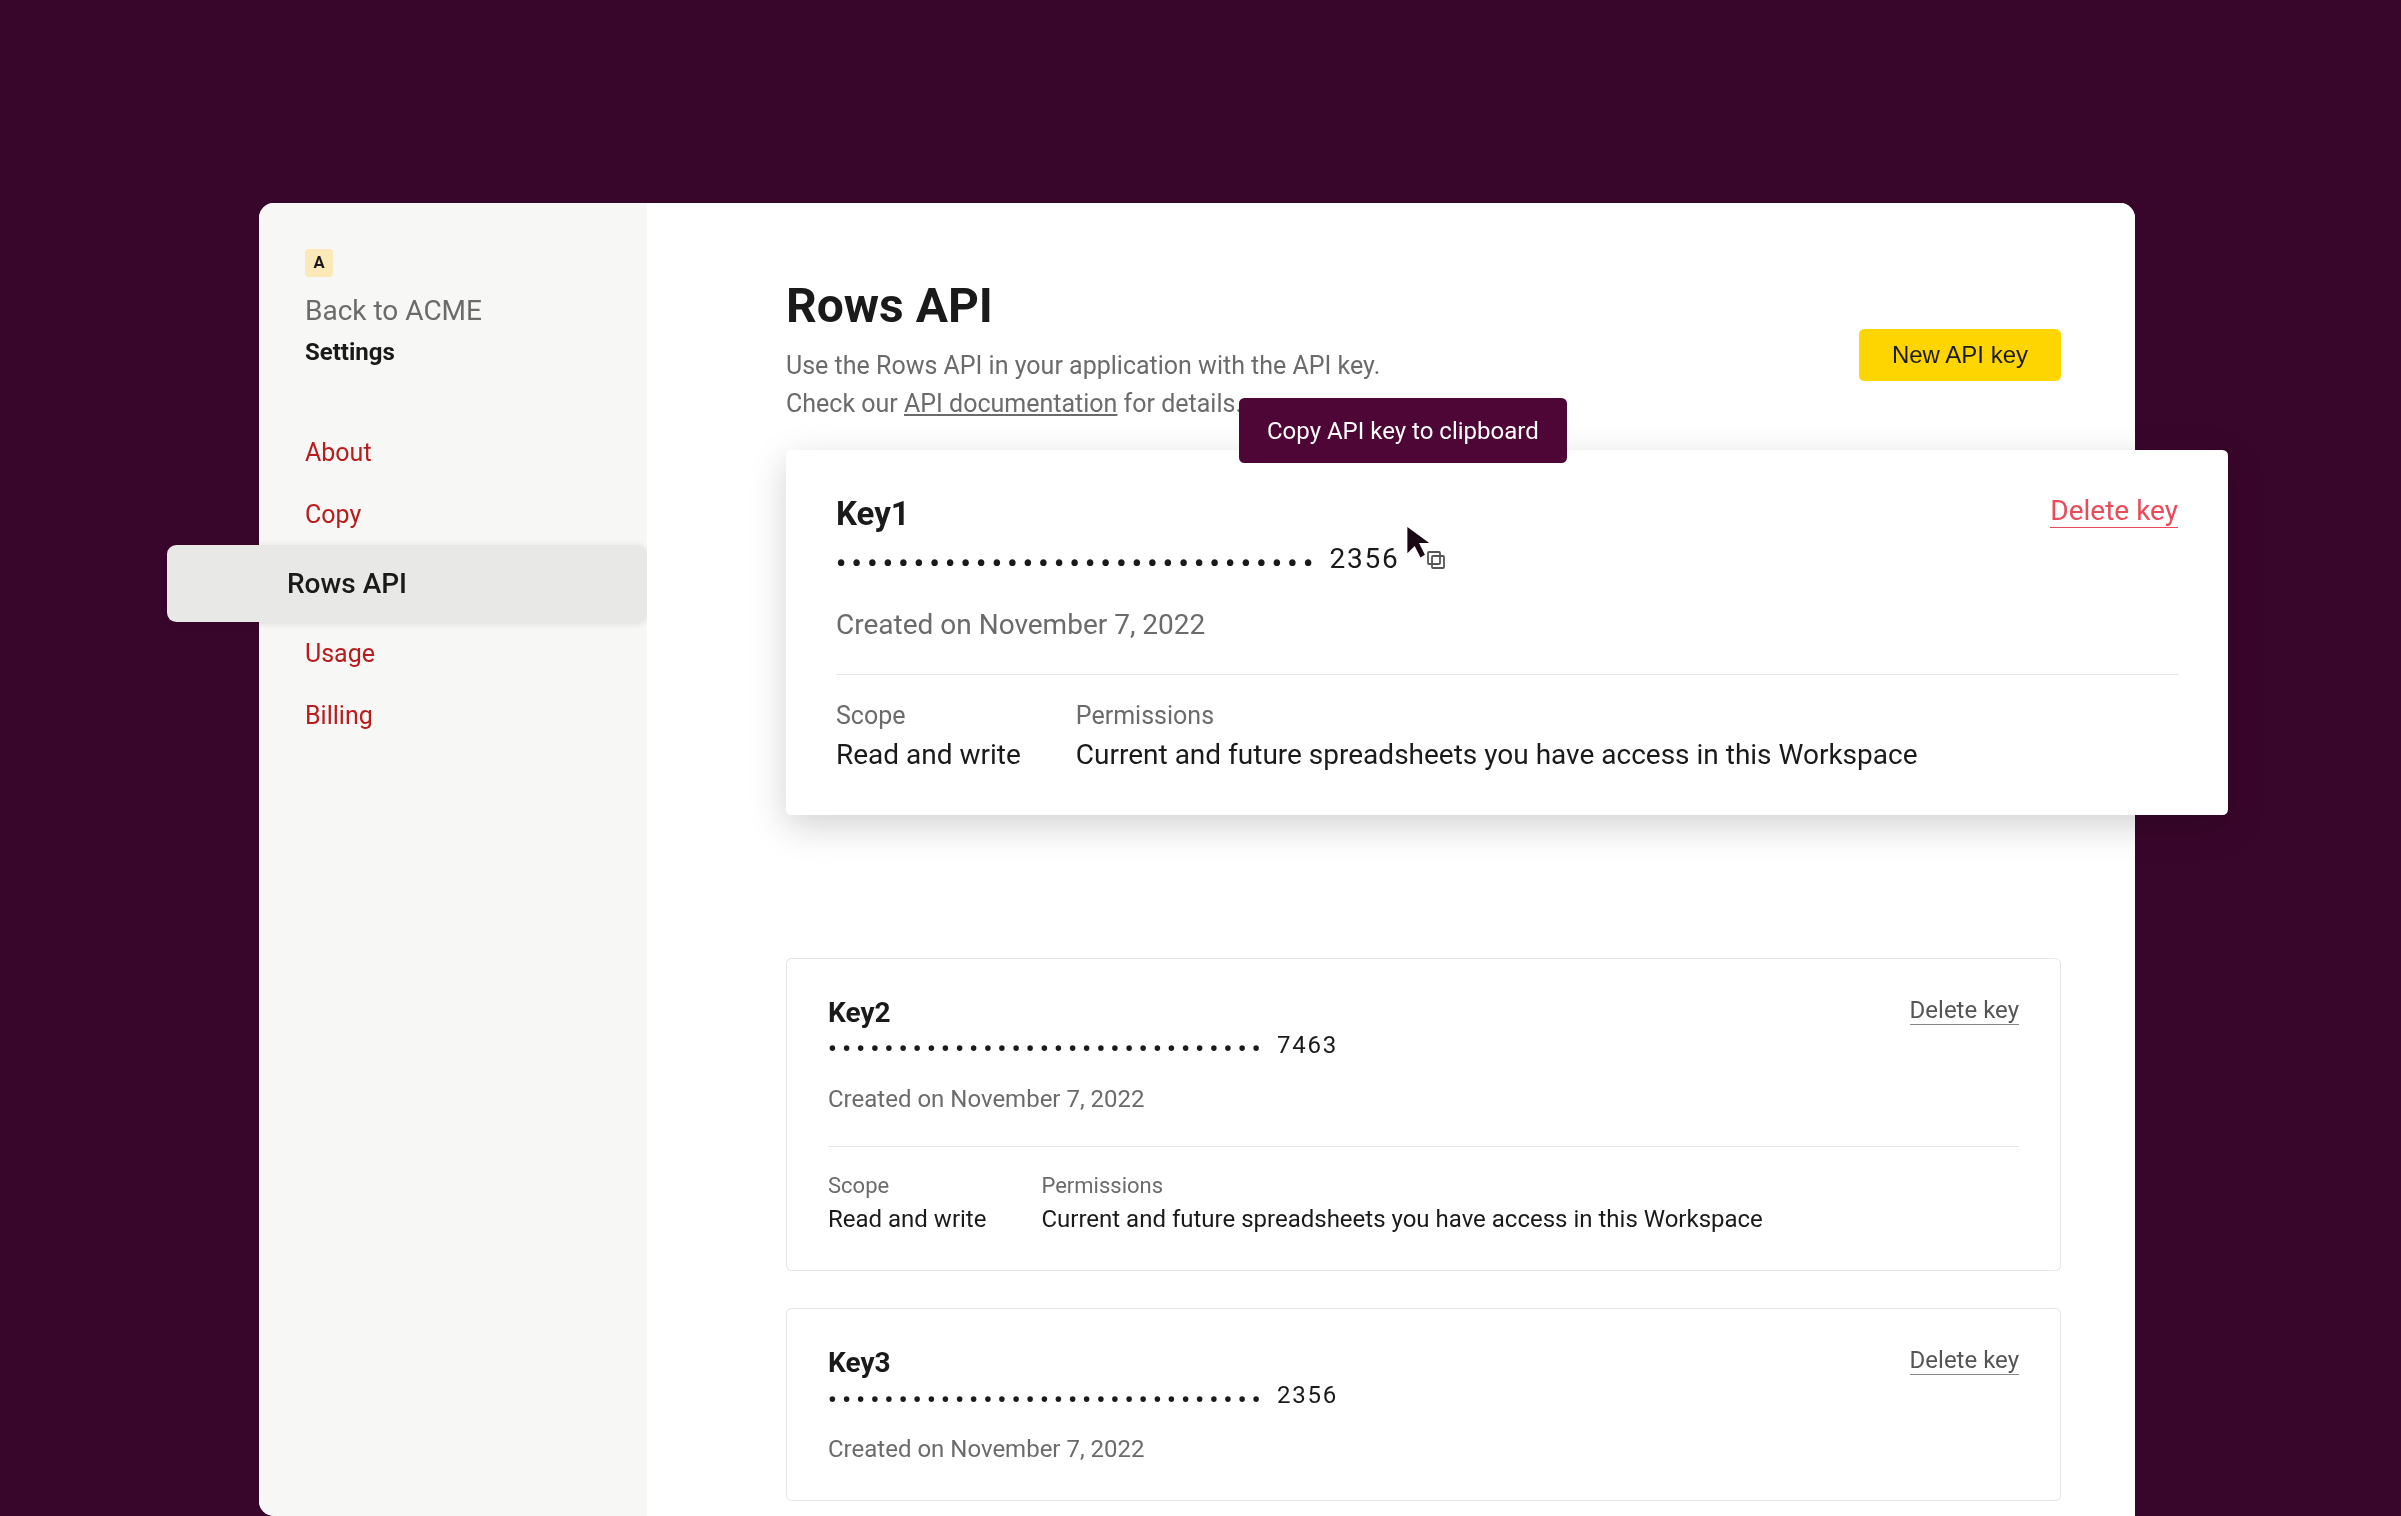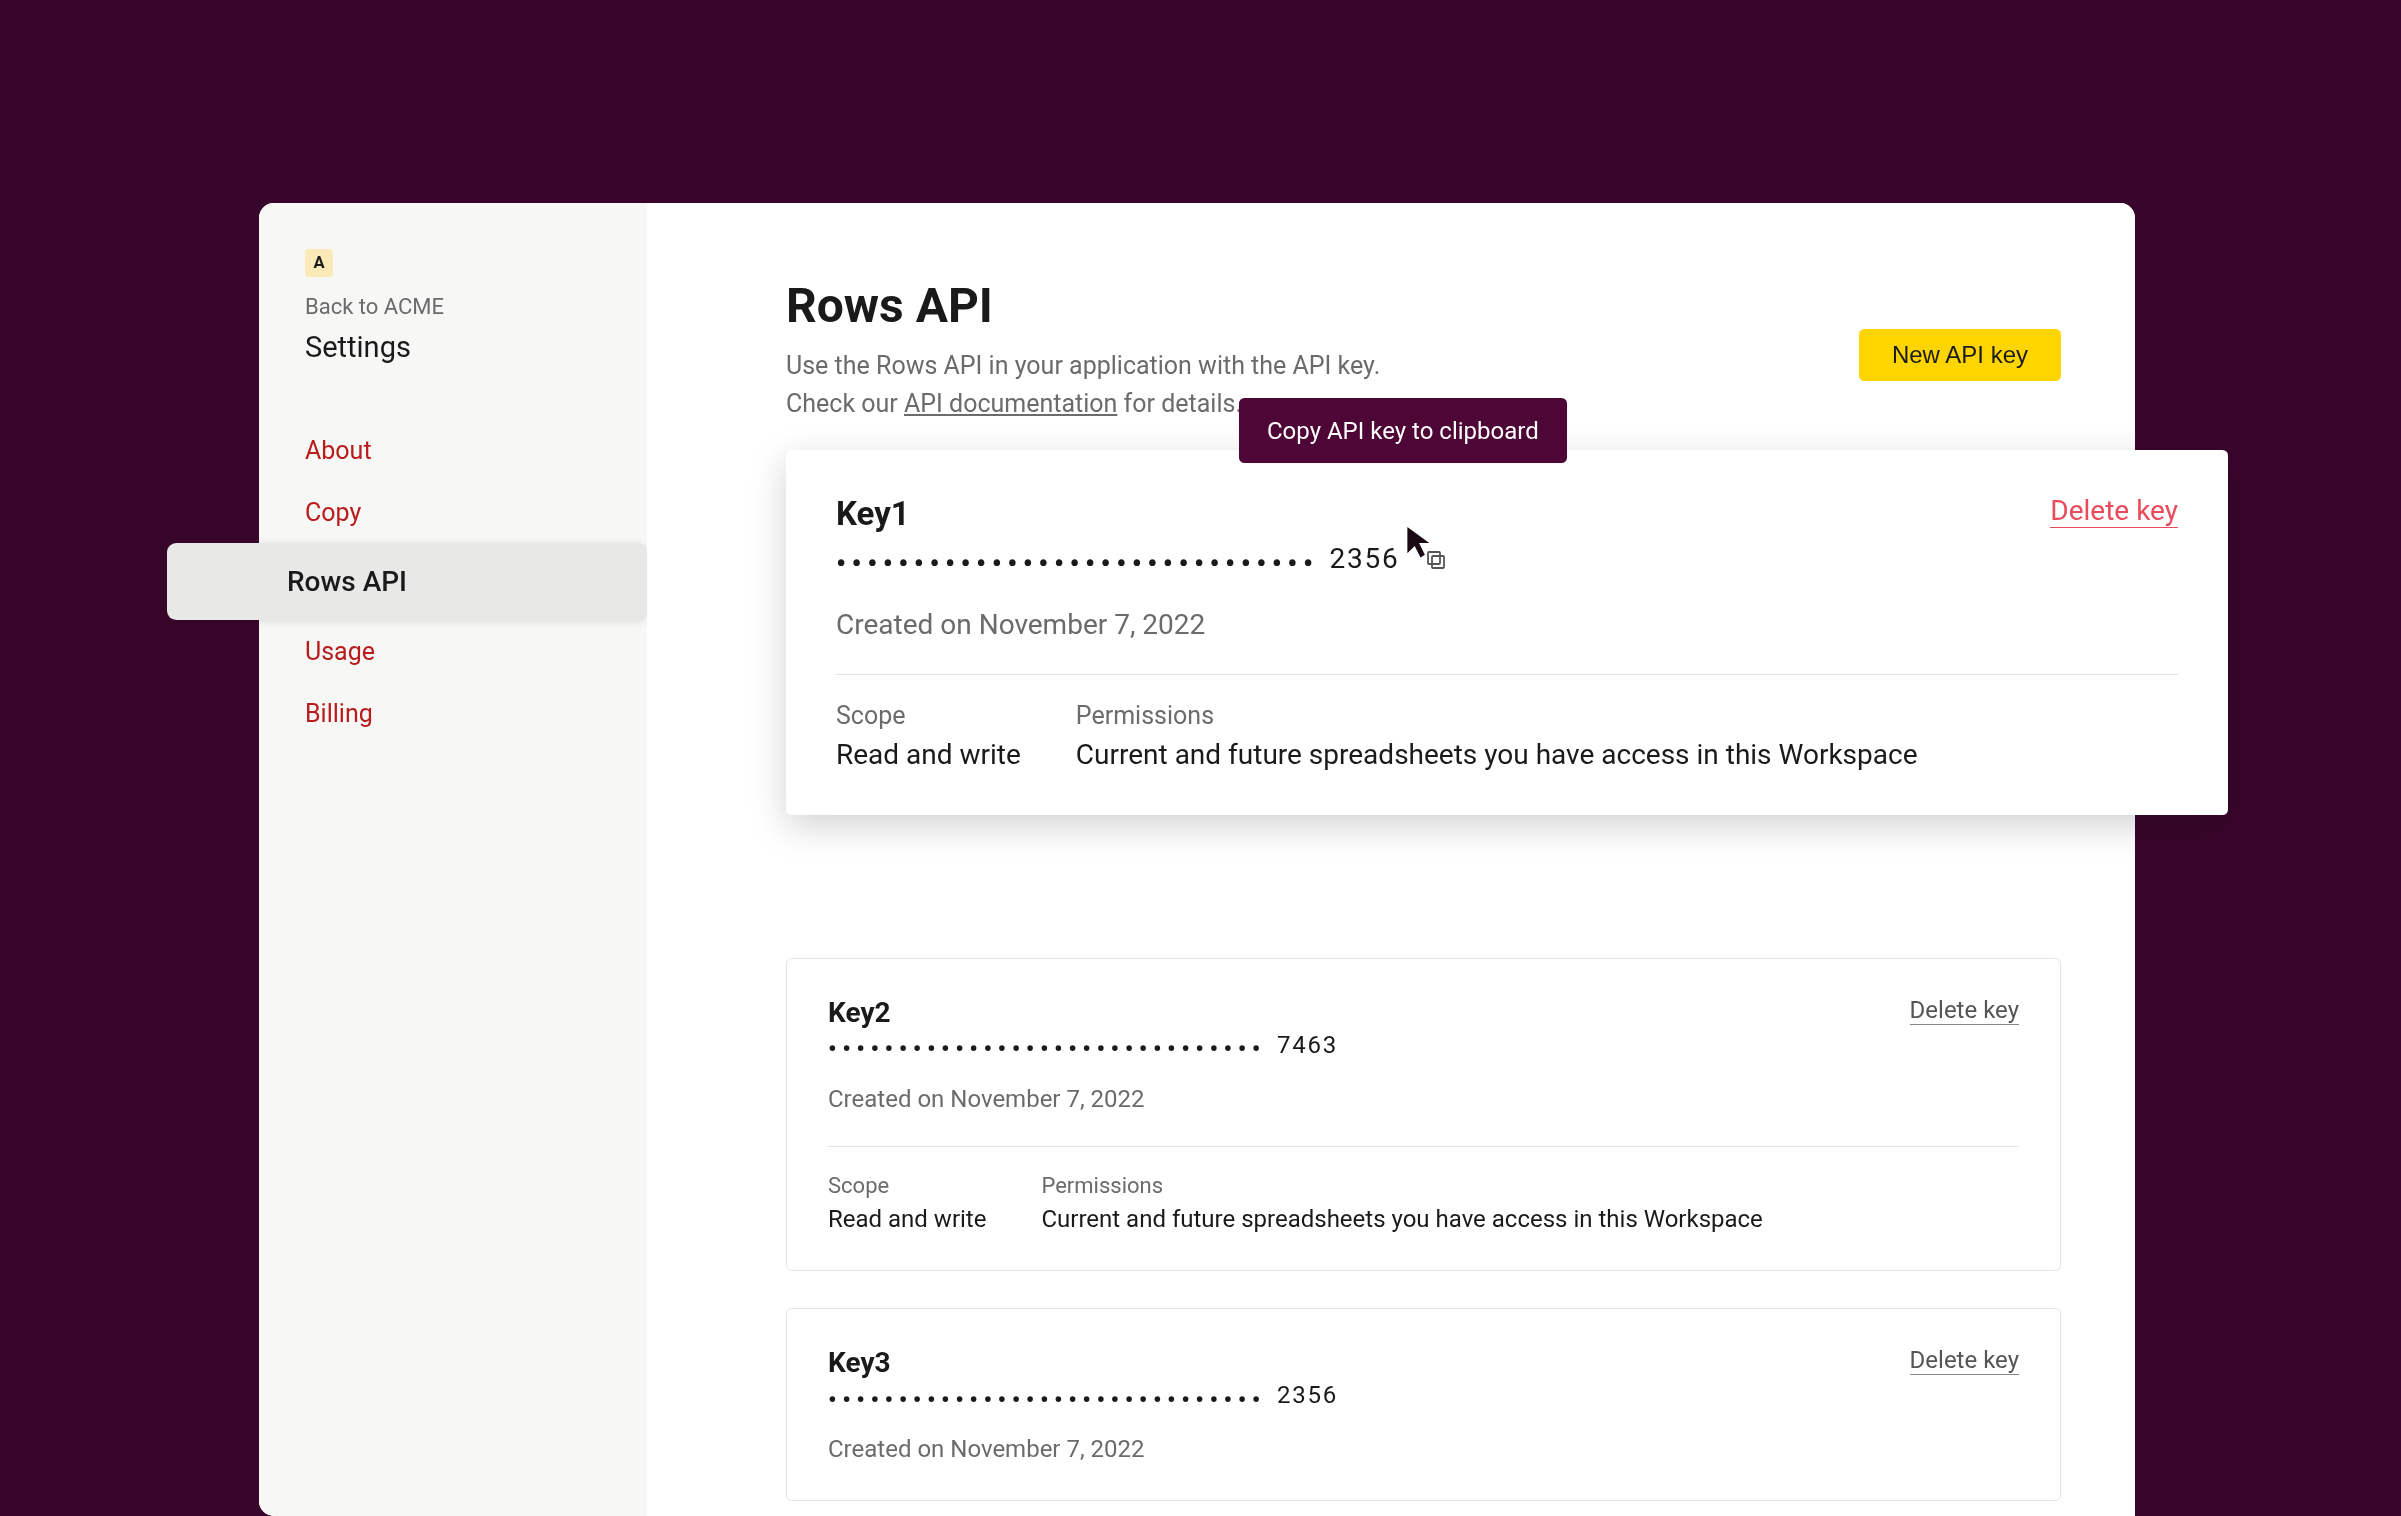--- a/index.html
+++ b/index.html
@@ -41,26 +41,26 @@
       font-size: 16.6px;
       width: 28px;
       height: 28px;
       line-height: 28px;
       text-align: center;
       border-radius: 3.7px;
       margin-bottom: 16.6px;
     }
     .back-link {
       color: #6b6b6b;
-      font-size: 22px;
+      font-size: 28px;
       margin-bottom: 11px;
     }
     .sidebar-title {
-      font-size: 29px;
-      font-weight: 400;
+      font-size: 24px;
+      font-weight: 700;
       color: #1a1a1a;
     }
     .sidebar-nav {
       list-style: none;
       padding-top: 18.5px;
     }
     .sidebar-item {
       padding: 16.6px 46px;
       font-size: 25px;
       color: #b91c1c;

